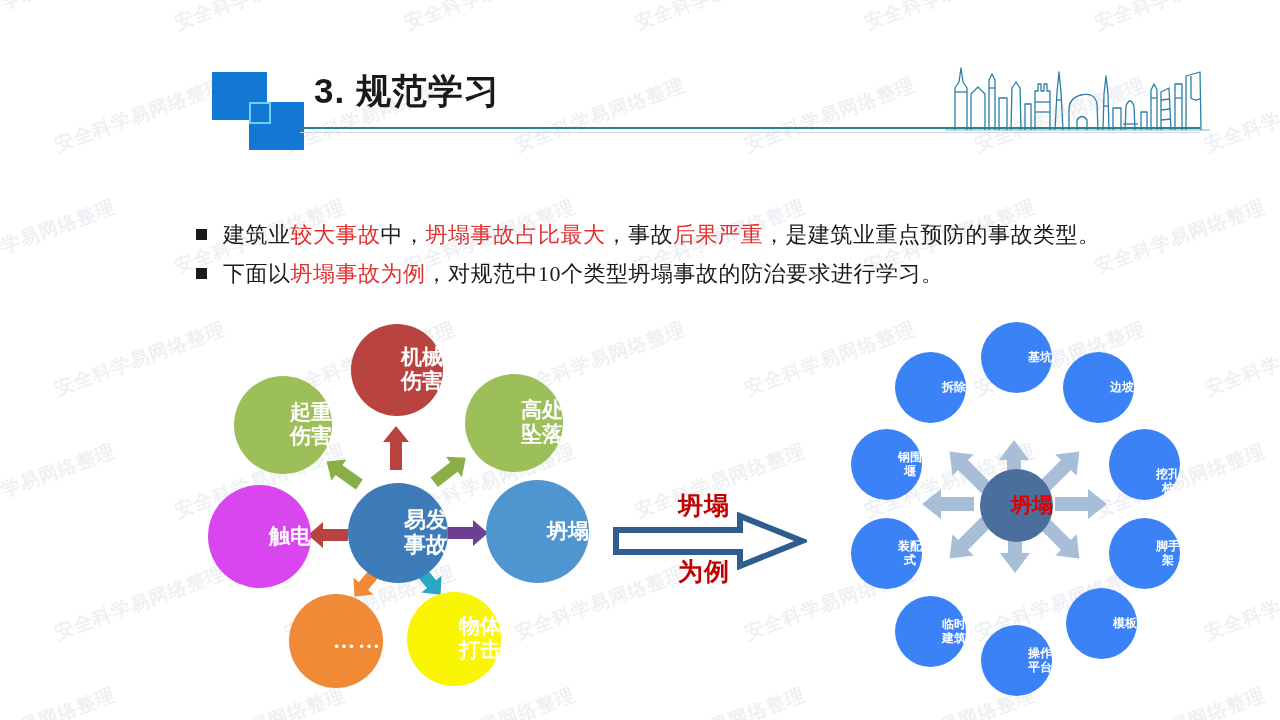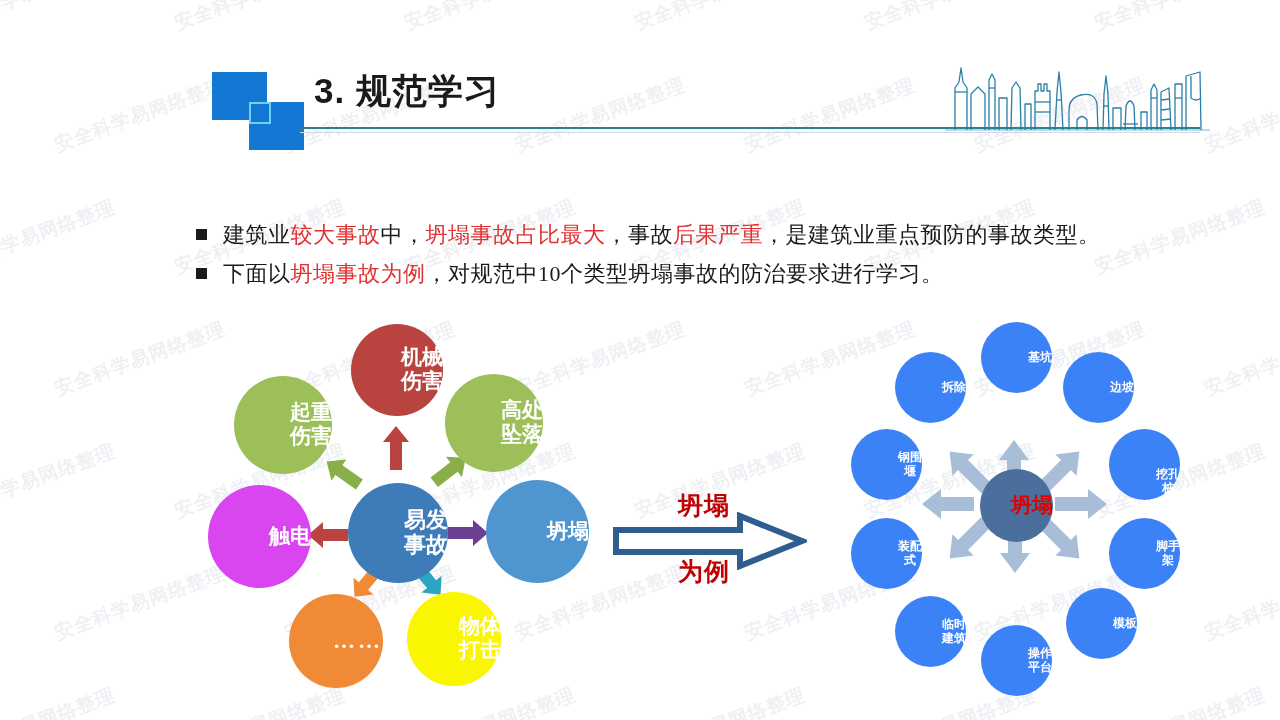--- a/index.html
+++ b/index.html
@@ -397,21 +397,21 @@
     <div class="node l" style="left:151px;top:6px;width:92px;height:92px;background:#b8433f;">
       <span style="white-space:pre-line;">机械
 伤害</span>
     </div>
 
     <div class="node l" style="left:34px;top:58px;width:98px;height:98px;background:#9cbf5a;">
       <span style="white-space:pre-line;">起重
 伤害</span>
     </div>
 
-    <div class="node l" style="left:245px;top:56px;width:98px;height:98px;background:#9cbf5a;">
+    <div class="node l" style="left:265px;top:56px;width:98px;height:98px;background:#9cbf5a;">
       <span style="white-space:pre-line;">高处
 坠落</span>
     </div>
 
     <div class="node l" style="left:8px;top:167px;width:103px;height:103px;background:#d946ef;">
       <span style="white-space:pre-line;">触电</span>
     </div>
 
     <div class="node l" style="left:286px;top:162px;width:103px;height:103px;background:#4f96d0;">
       <span style="white-space:pre-line;">坍塌</span>

